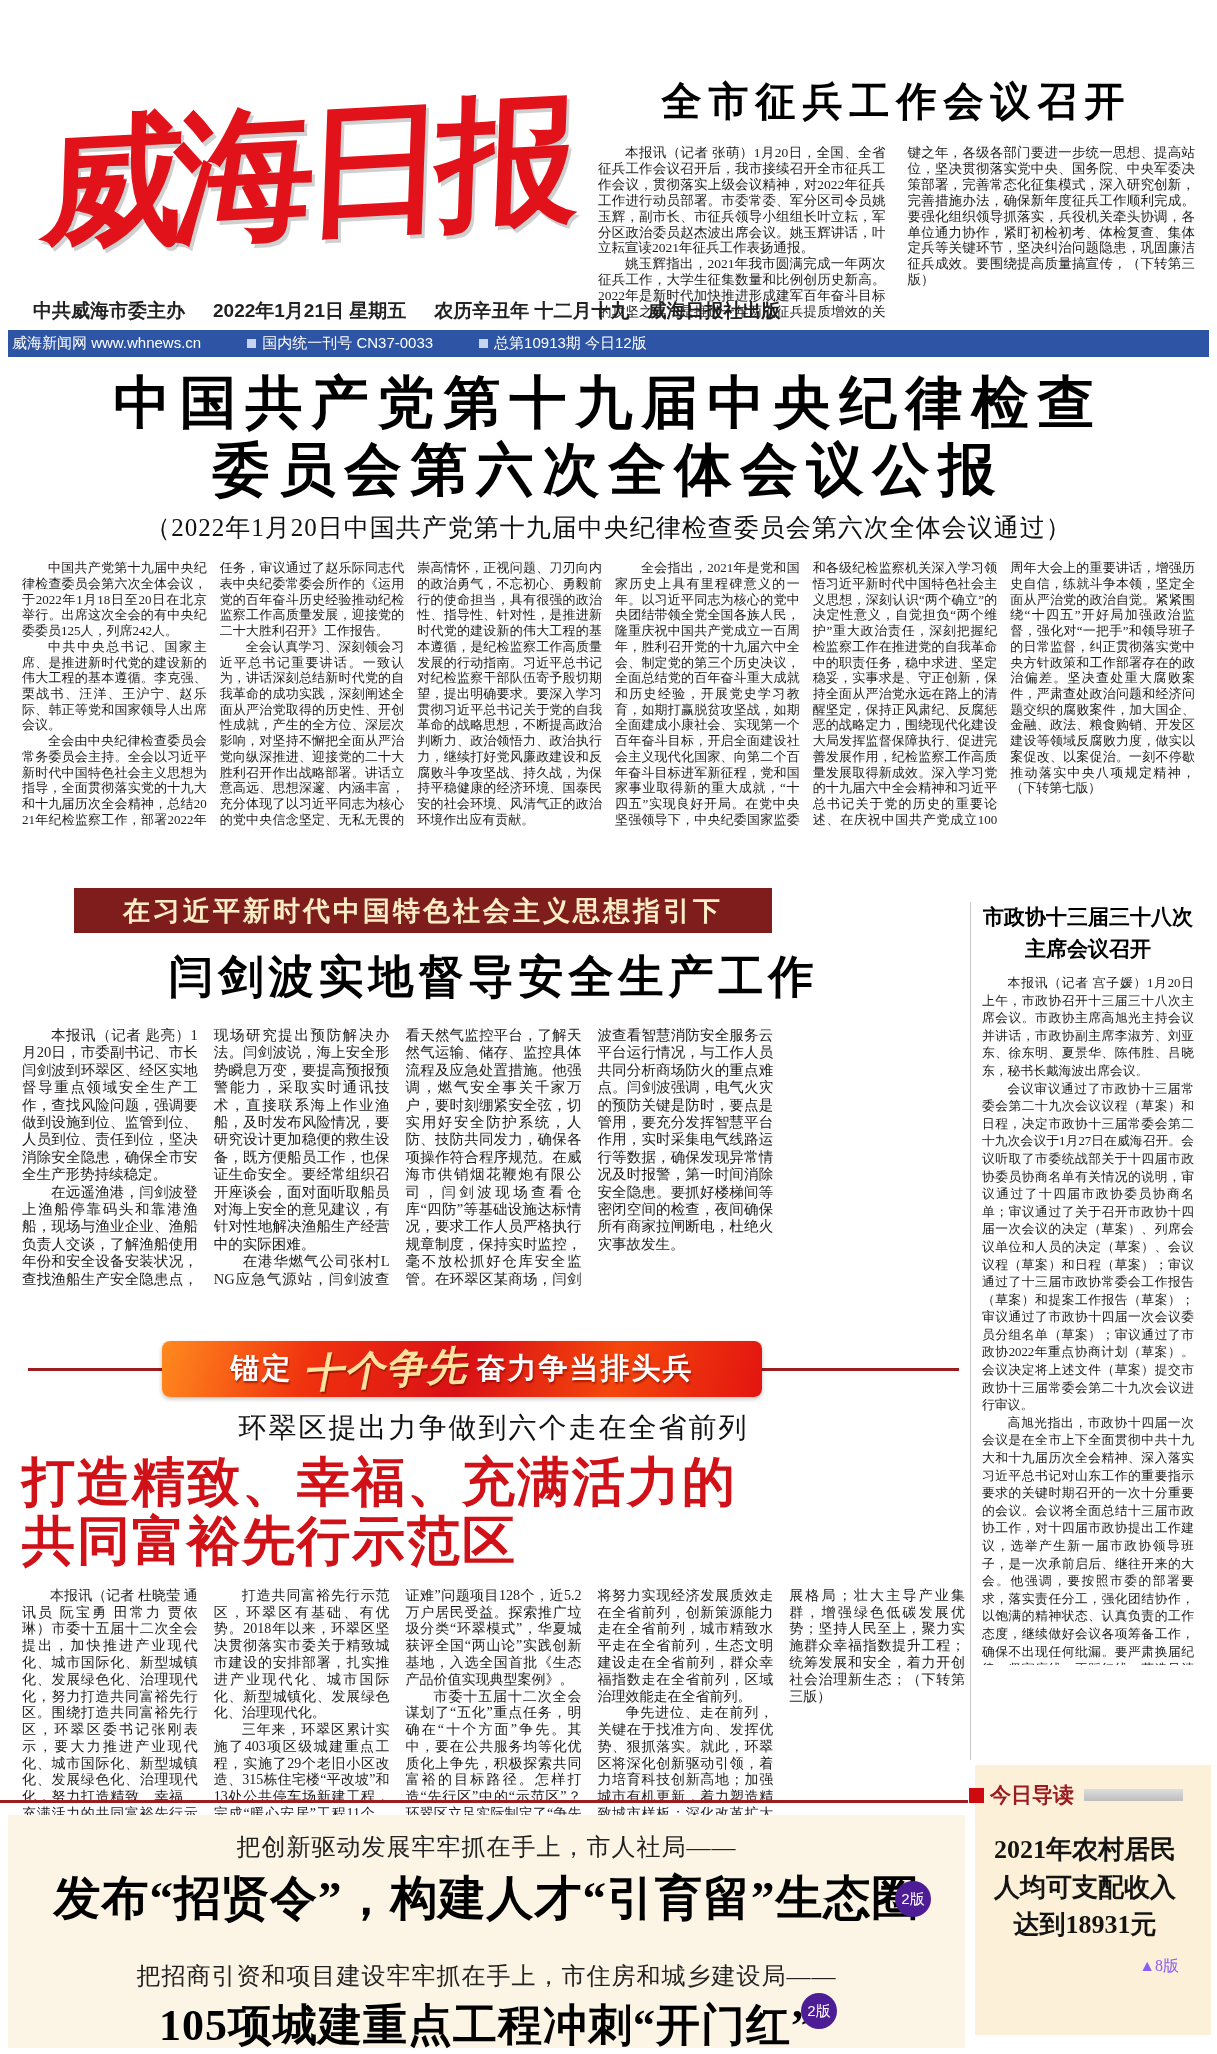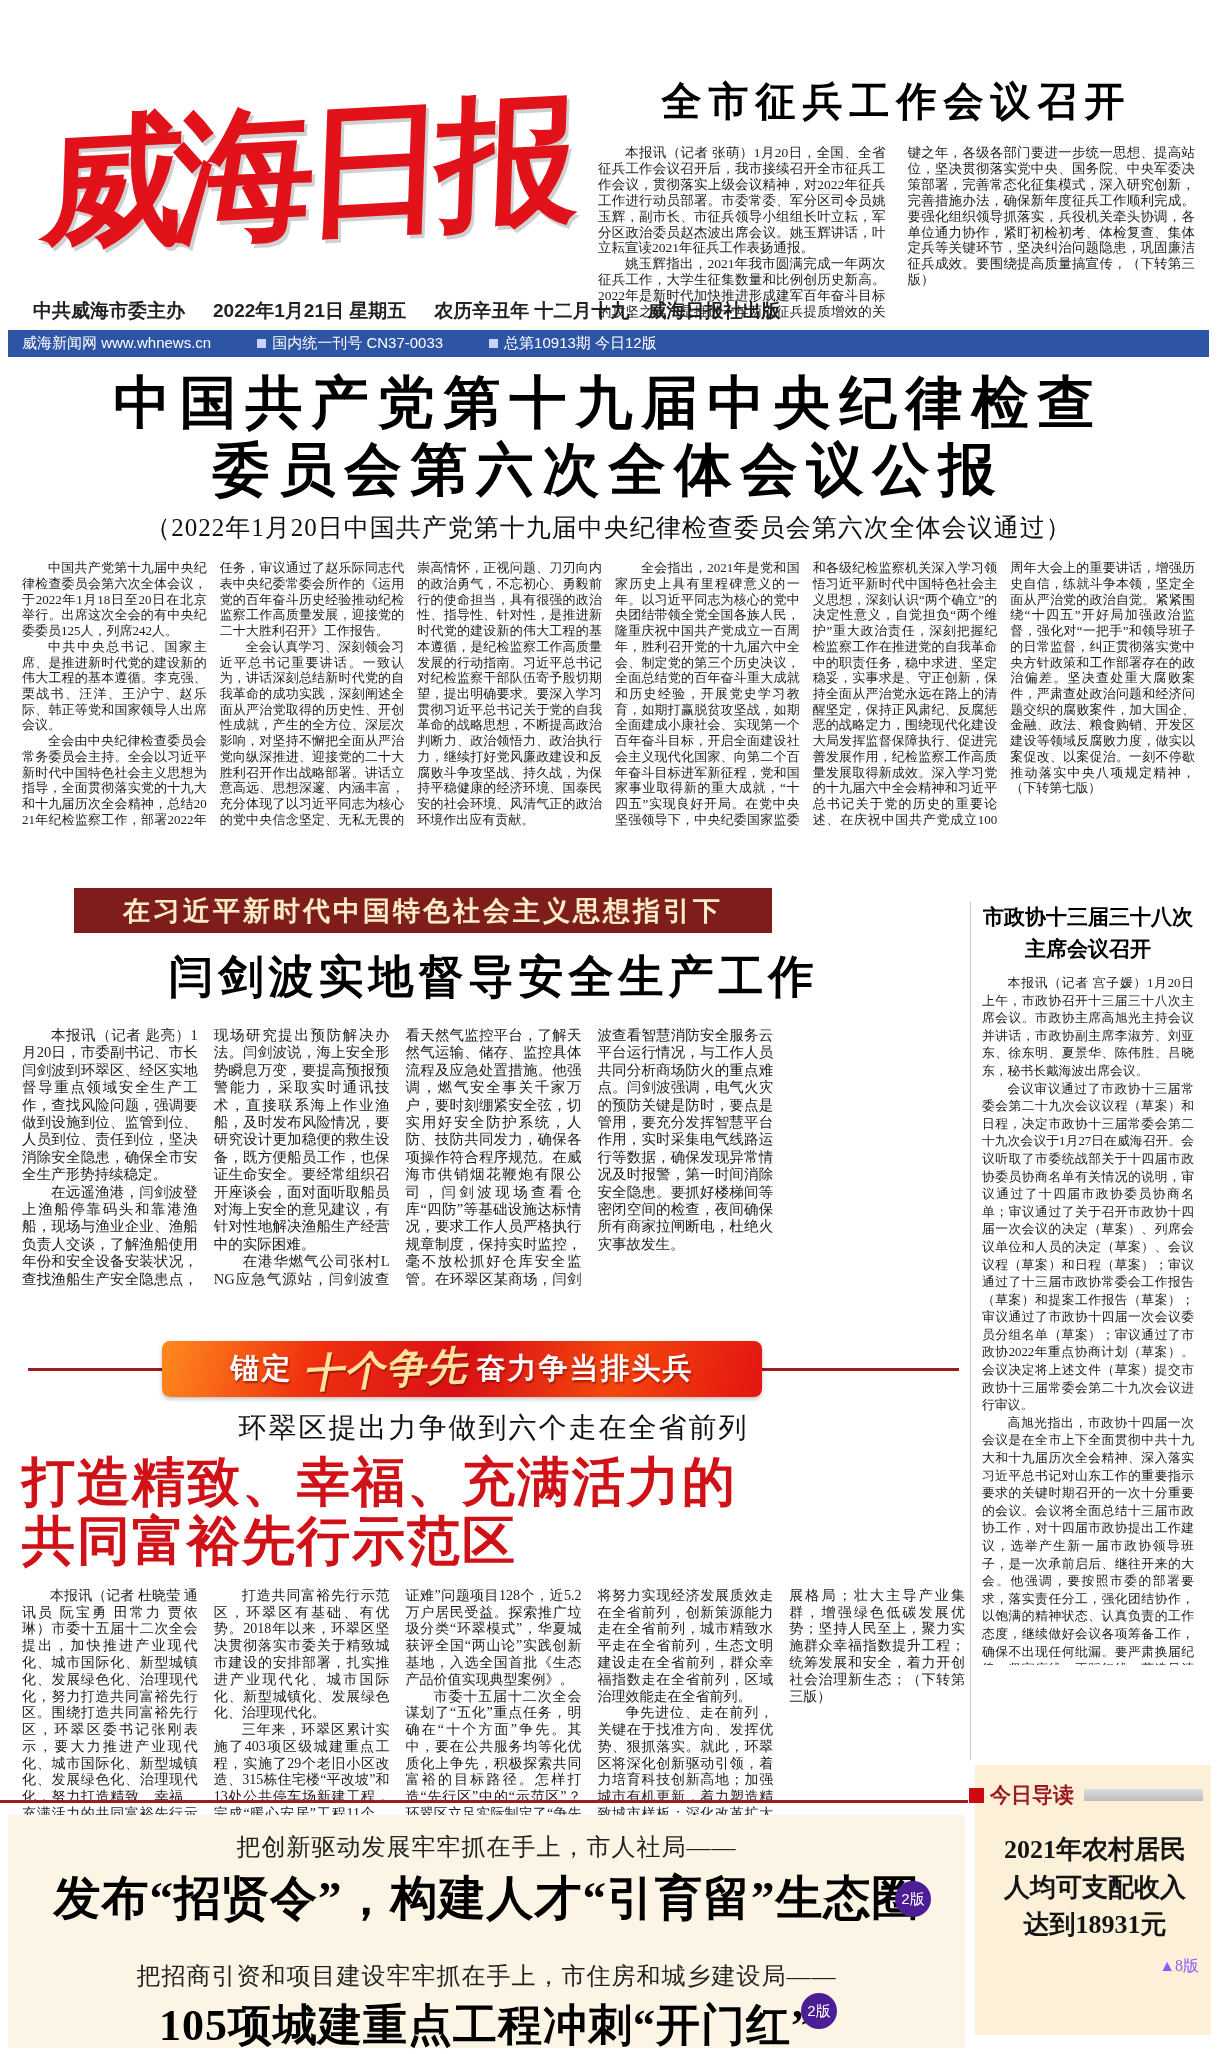--- a/index.html
+++ b/index.html
@@ -21,21 +21,21 @@
   .publine {
     position:absolute; left:33px; top:300px; width:640px; height:22px;
     display:flex; align-items:center; font-size:19px; font-weight:bold; color:#222;
     font-family:"Liberation Sans","DejaVu Sans",sans-serif; white-space:nowrap;
   }
   .publine .sq { display:inline-block; width:10px; height:10px; background:#2e55a5; margin:0 6px 0 22px; }
   .bluebar {
     position:absolute; left:8px; top:330px; width:1201px; height:27px;
     background:#2e55a5; color:#ffffff; display:flex; align-items:center;
     font-size:15px; font-family:"Liberation Sans","DejaVu Sans",sans-serif;
-    padding:0 14px; white-space:nowrap;
+    padding:0 4px; white-space:nowrap;
   }
   .bluebar .sqw { display:inline-block; width:9px; height:9px; background:#c8d4f2; margin:0 6px 0 46px; }
   
   .consc { position:absolute; left:598px; top:74px; width:597px; }
   .consc h2 {
     text-align:center; font-size:40px; font-weight:900; letter-spacing:7px; color:#000;
   }
   .consc .body {
     margin-top:16px; height:188px;
     column-count:2; column-gap:22px; column-fill:auto;
@@ -122,21 +122,21 @@
   .teaser .big2 { font-size:44px; }
   .badge {
     position:absolute; width:36px; height:36px; border-radius:50%; background:#4c1d95;
     color:#ffffff; font-size:15px; display:flex; align-items:center; justify-content:center;
     font-family:"Liberation Sans","DejaVu Sans",sans-serif;
   }
   .badge1 { right:34px; top:66px; }
   .badge2 { right:128px; top:178px; }
   .daodu {
     position:absolute; left:975px; top:1765px; width:236px; height:270px;
-    background:#fdf0d8; padding:16px 8px 0 12px;
+    background:#fdf0d8; padding:16px 28px 0 12px;
   }
   .daodu-head { display:flex; align-items:center; }
   .daodu-head .rsq { width:15px; height:15px; background:#cc0a10; margin-left:-18px; }
   .daodu-head .label { color:#9c1b20; font-size:21px; font-weight:900; margin-left:6px;
     font-family:"Liberation Sans","DejaVu Sans",sans-serif; white-space:nowrap; }
   .daodu-head .graybar { flex:1; height:12px; margin-left:10px;
     background:linear-gradient(#dedede,#bdbdbd); }
   .daodu-title { margin-top:22px; text-align:center; font-size:26px; font-weight:900;
     line-height:1.45; color:#141414; }
   .daodu-title span { display:block; }

